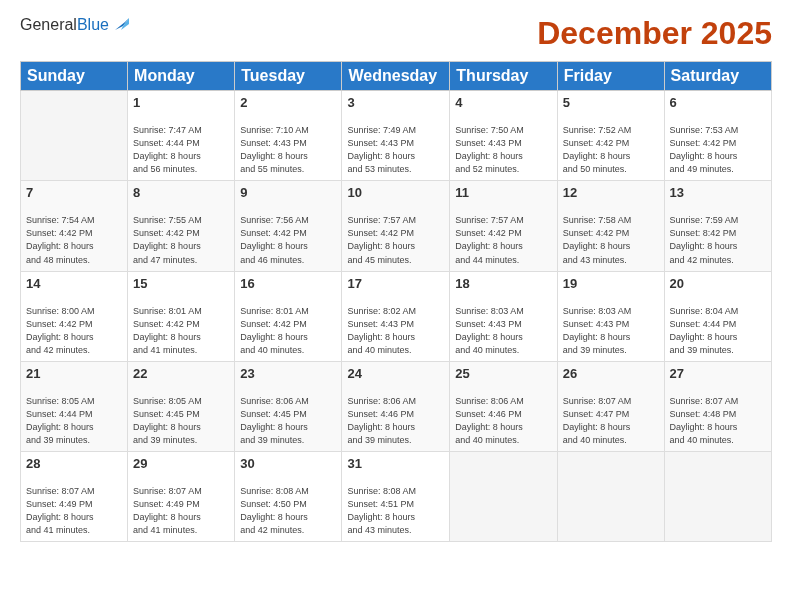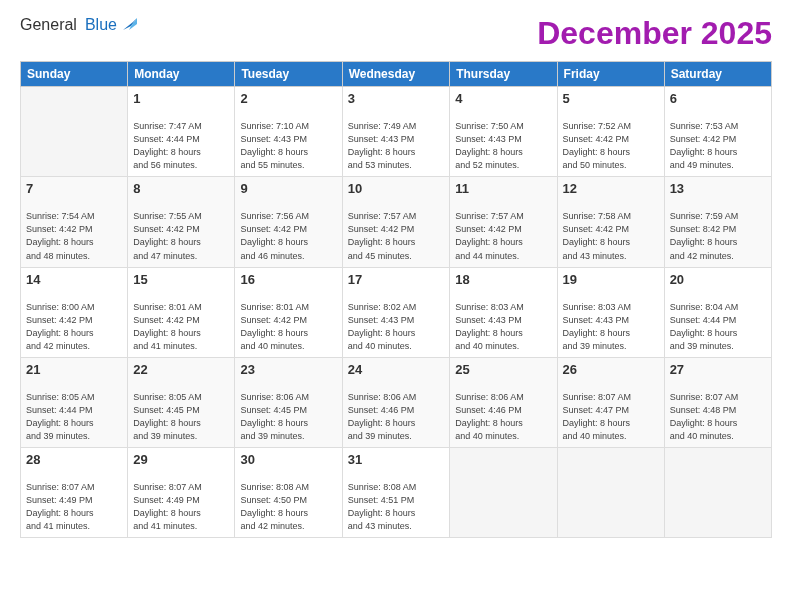--- a/index.html
+++ b/index.html
@@ -21,43 +21,43 @@
       justify-content: space-between;
       align-items: flex-start;
       margin-bottom: 10px;
     }
     .logo {
       display: flex;
       flex-direction: column;
       align-items: flex-start;
     }
     .logo-general { color: #333; }
-    .logo-blue { color: #1a6fbe; padding-left: 8px; }
+    .logo-blue { color: #1a6fbe; }
     .title-area {
       text-align: right;
     }
     .month-title {
       font-size: 32px;
       font-weight: bold;
-      color: #a21caf;
+      color: #c2410c;
       line-height: 1.1;
     }
     .subtitle {
       font-size: 14px;
       color: #555;
     }
     .calendar {
       width: 100%;
       border-collapse: collapse;
       border: 1px solid #ccc;
     }
     .calendar th {
       background: #2979c8;
       color: #fff;
-      font-size: 12px;
+      font-size: 16px;
       font-weight: bold;
       text-align: left;
       padding: 5px 6px;
       border: 1px solid #ccc;
     }
     .calendar td {
       vertical-align: top;
       width: 108px;
       min-height: 80px;
       padding: 4px 5px;

